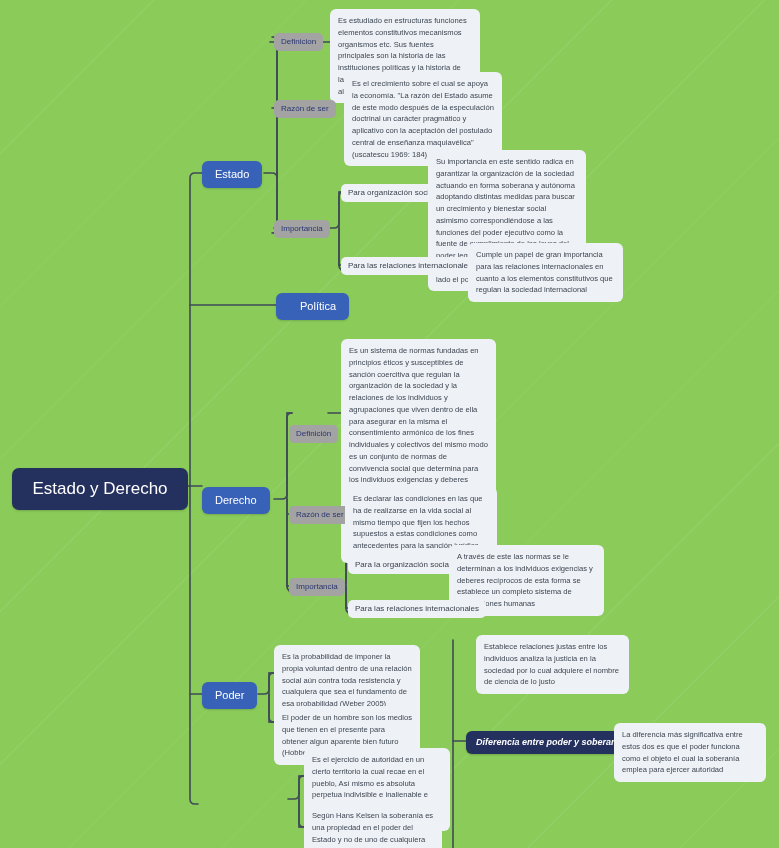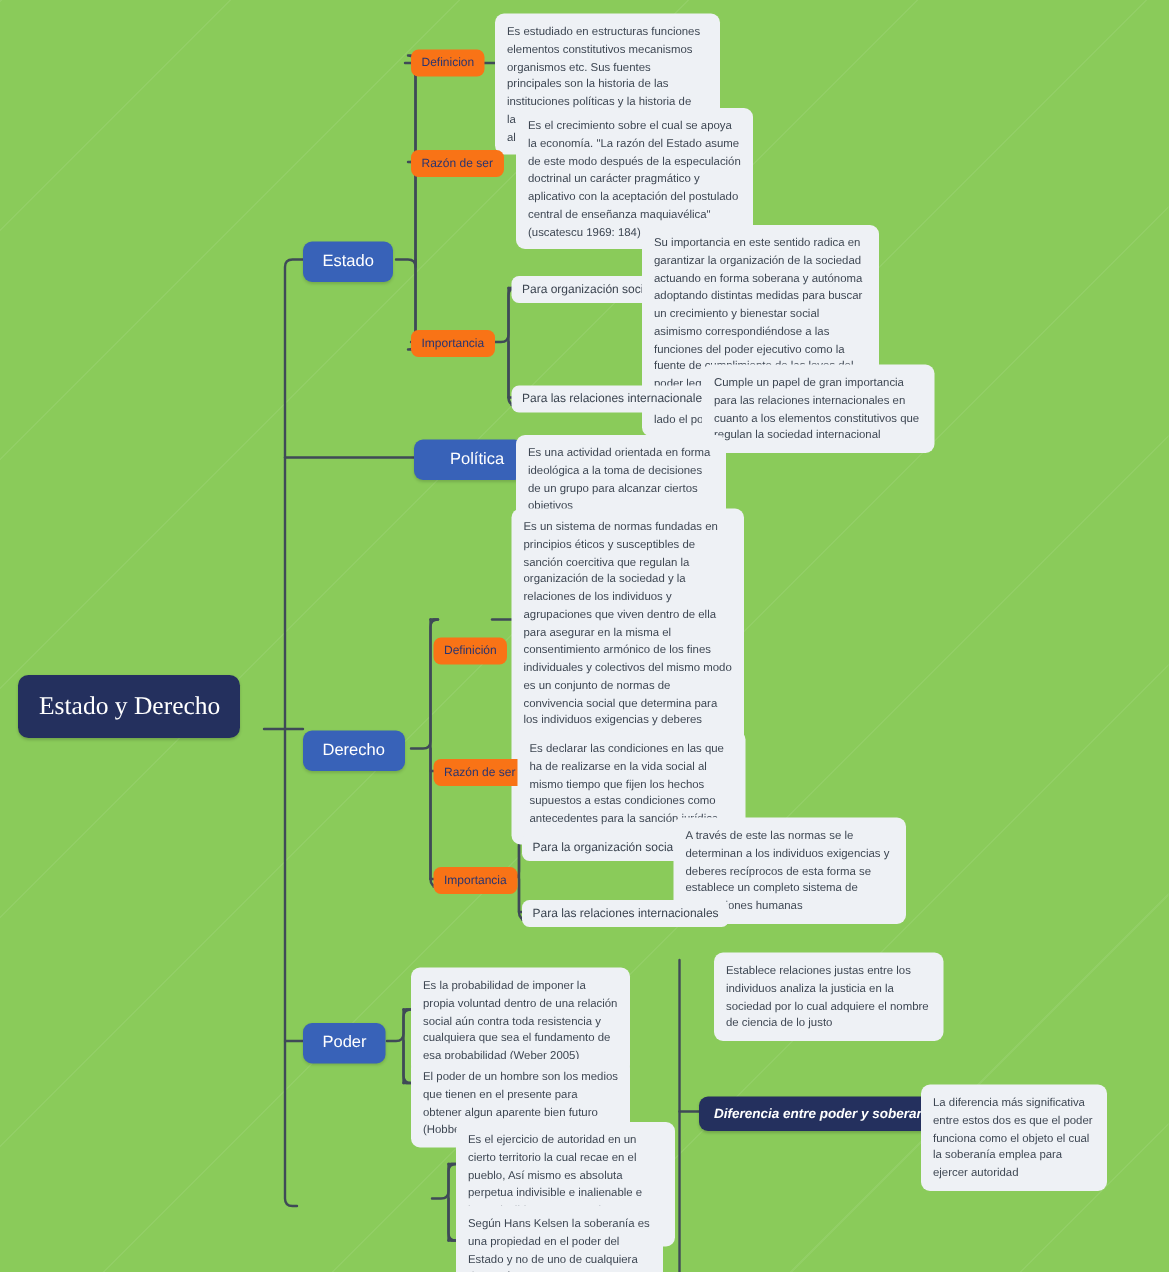--- a/index.html
+++ b/index.html
@@ -55,21 +55,21 @@
     border-radius: 6px;
     font-size: 11px;
     line-height: 1.2;
     padding: 7px 13px;
     text-align: center;
     white-space: nowrap;
     box-shadow: 0 1px 2px rgba(0,0,0,0.15);
   }
   
   .lvl2 {
-    background: #f97316;
+    background: #a3a3a3;
     color: #2A3570;
     border-radius: 5px;
     font-size: 8px;
     line-height: 1.2;
     padding: 4px 7px;
     text-align: center;
     white-space: nowrap;
   }
   
   .chip {
@@ -177,21 +177,21 @@
       <path d="M299 776 H304"></path>
       <path d="M299 827 H304"></path>
 
       <path d="M453 741 H466"></path>
       <path d="M453 640 V848"></path>
 
       <path d="M604 741 H614"></path>
     </g>
   </svg>
 
-  <div class="node root" style="left:12px; top:450px; width:148px;font-family:Liberation Serif, serif;">
+  <div class="node root" style="left:12px; top:468px; width:176px;">
     <span>Estado y Derecho</span>
   </div>
 
   <div class="node lvl1" style="left:202px; top:161px;">
     <span>Estado</span>
   </div>
 
   <div class="node lvl2" style="left:274px; top:33px;">
     <span>Definicion</span>
   </div>
@@ -220,23 +220,20 @@
   <div class="node chip" style="left:341px; top:257px;">
     <span>Para las relaciones internacionales</span>
   </div>
   <div class="node leaf" style="left:468px; top:243px; width:155px;">
     <span>Cumple un papel de gran importancia para las relaciones internacionales en cuanto a los elementos constitutivos que regulan la sociedad internacional</span>
   </div>
 
   <div class="node lvl1" style="left:276px; top:293px;padding-left:24px;">
     <span>Política</span>
   </div>
-  <div class="node leaf" style="left:344px; top:290px; width:140px;">
-    <span>Es una actividad orientada en forma ideológica a la toma de decisiones de un grupo para alcanzar ciertos objetivos</span>
-  </div>
 
   <div class="node lvl1" style="left:202px; top:487px;">
     <span>Derecho</span>
   </div>
 
   <div class="node lvl2" style="left:289px; top:405px;margin-top:20px;">
     <span>Definición</span>
   </div>
   <div class="node leaf" style="left:341px; top:339px; width:155px;">
     <span>Es un sistema de normas fundadas en principios éticos y susceptibles de sanción coercitiva que regulan la organización de la sociedad y la relaciones de los individuos y agrupaciones que viven dentro de ella para asegurar en la misma el consentimiento armónico de los fines individuales y colectivos del mismo  modo es un conjunto de normas de convivencia social que determina para los individuos exigencias y deberes recíprocos, así mismo funciona como instrumento de control social puesto que obra sobre la sociedad y la modela, del mismo modo tiende a crear un  orden de coexistencia indispensable para la armonía y justa convivencia</span>
@@ -280,17 +277,17 @@
   <div class="node leaf" style="left:304px; top:748px; width:146px;">
     <span>Es el ejercicio de autoridad en un  cierto territorio la cual recae en el pueblo, Así mismo es absoluta perpetua indivisible e inalienable e impredecible puesto que tiene un poder con competencia total</span>
   </div>
   <div class="node leaf" style="left:304px; top:804px; width:138px;">
     <span>Según  Hans Kelsen la soberanía es una propiedad en el poder del Estado y no de uno de cualquiera de sus órganos</span>
   </div>
 
   <div class="node dark" style="left:466px; top:731px;">
     <span>Diferencia entre poder y soberanía</span>
   </div>
-  <div class="node leaf" style="left:614px; top:723px; width:124px;">
+  <div class="node leaf" style="left:614px; top:723px; width:152px;">
     <span>La diferencia más significativa entre estos dos es que el poder funciona como el objeto el cual la soberanía emplea para ejercer autoridad</span>
   </div>
 
 </div>
 
 </body></html>

